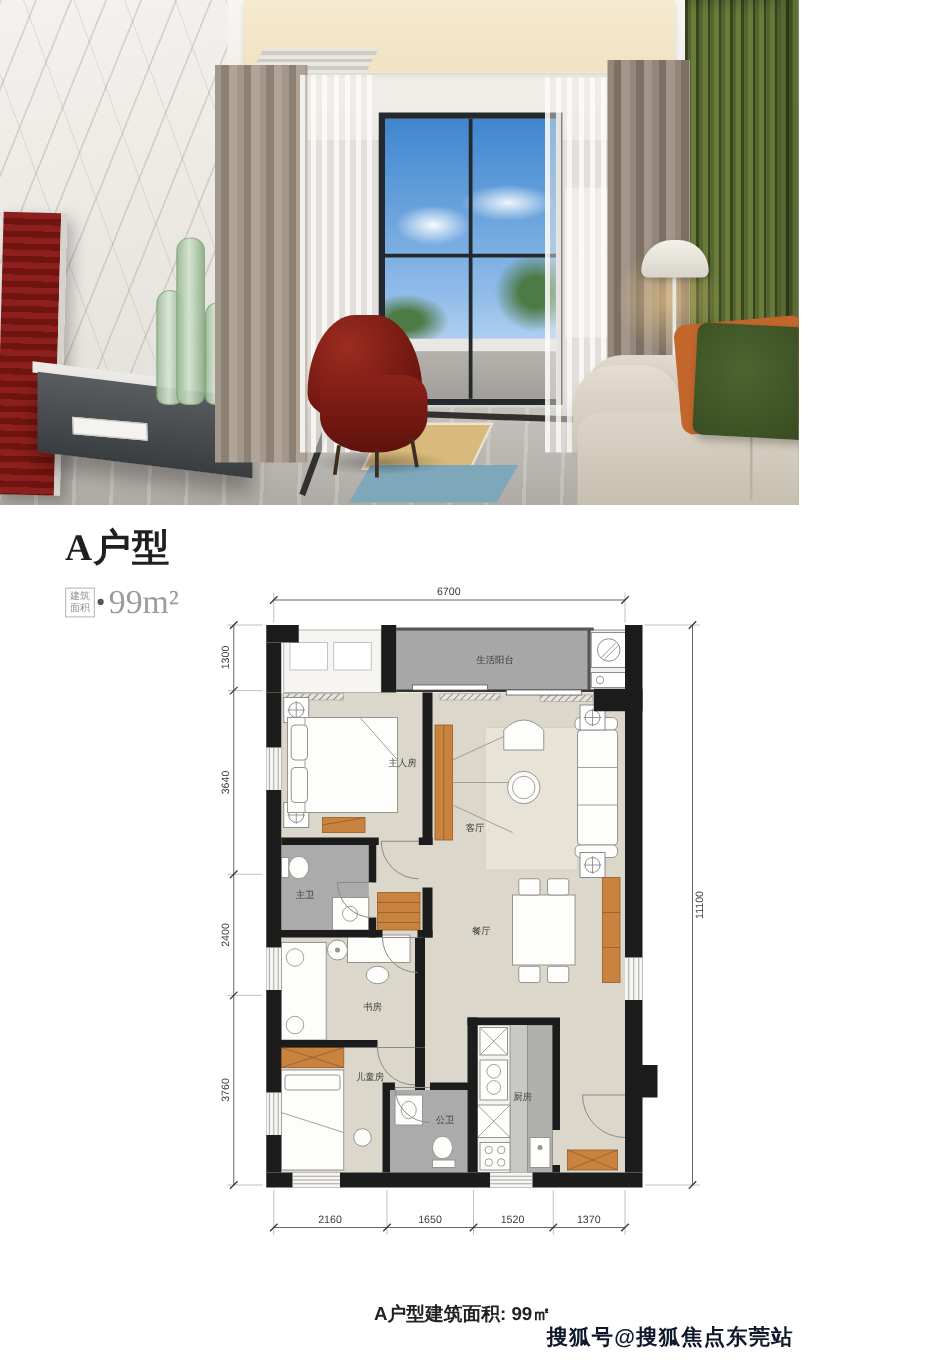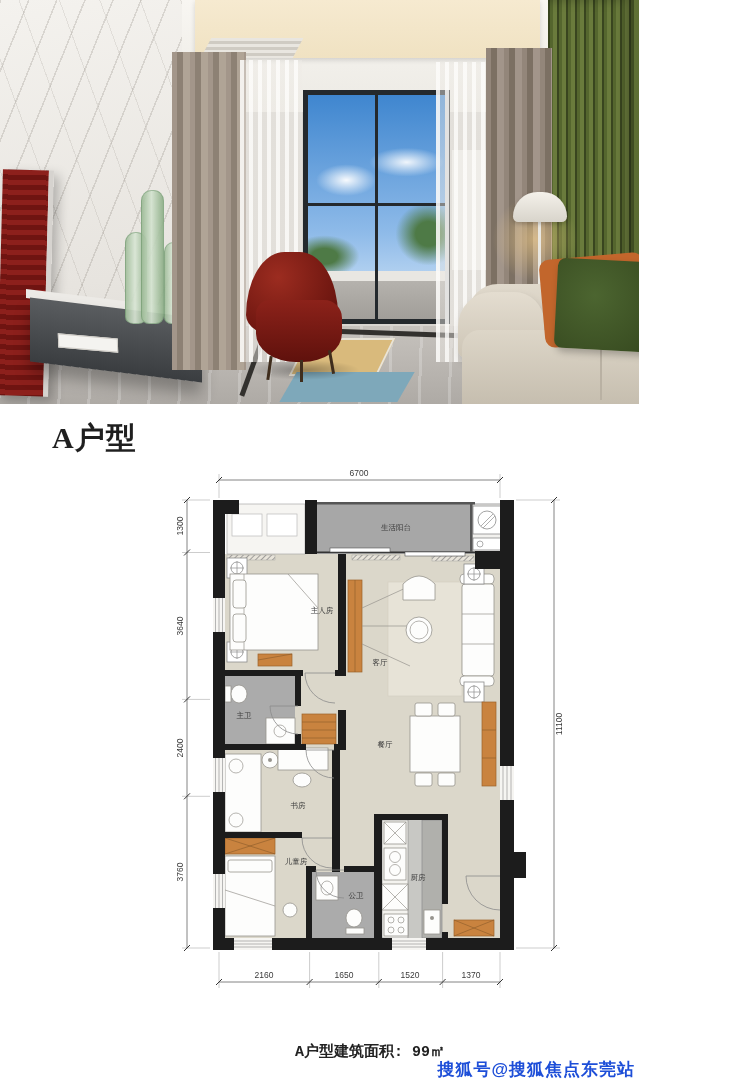--- a/index.html
+++ b/index.html
@@ -86,22 +86,22 @@
   .tick{stroke:#333;stroke-width:1;}
   .wall{fill:#1c1c1c;}
   .furn{fill:#fdfdfc;stroke:#97948e;stroke-width:.8;}
   .furnline{stroke:#97948e;stroke-width:.7;fill:none;}
   .wood{fill:#c9833f;stroke:#9c6228;stroke-width:.7;}
   .woodline{stroke:#8a5a2a;stroke-width:.6;}
   .door{stroke:#8b8b8b;stroke-width:.8;fill:none;}
   .winline{stroke:#999;stroke-width:.7;}
 
   
-  .caption{position:absolute;left:0;top:1042px;width:740px;text-align:center;font-size:15px;font-weight:bold;color:#222;font-family:Liberation Mono, monospace;}
-  .watermark{position:absolute;right:4px;top:1058px;font-size:17px;font-weight:bold;color:#1d4ed8;letter-spacing:1px;
+  .caption{position:absolute;left:0;top:1042px;width:740px;text-align:center;font-size:15px;font-weight:bold;color:#222;}
+  .watermark{position:absolute;right:4px;top:1058px;font-size:17px;font-weight:bold;color:#0f172a;letter-spacing:1px;
     text-shadow:-1px -1px 0 #fff,1px -1px 0 #fff,-1px 1px 0 #fff,2px 2px 0 #fff;margin-left:19px;}
 </style>
 </head>
 <body>
 
 <div class="page">
 
   <div class="photo">
     <div class="ph-ceiling"></div>
     <div class="ph-ceiling-recess"></div>
@@ -148,20 +148,28 @@
     <div class="ph-chair-shadow"></div>
     <div class="ph-chair-back"></div>
     <div class="ph-chair-seat"></div>
     <div class="ph-leg ph-leg1"></div>
     <div class="ph-leg ph-leg2"></div>
     <div class="ph-leg ph-leg3"></div>
   </div>
 
   <div class="title-block">
     <h1 class="plan-title">A户型</h1>
+    <div class="area-line">
+      <span class="area-badge">
+        <span>建筑</span>
+        <span>面积</span>
+      </span>
+      <span class="badge-dot"></span>
+      <span class="area-value">99m²</span>
+    </div>
   </div>
 
   <svg class="floorplan" viewBox="0 0 410 560">
     <defs>
       <pattern id="hatch" width="4" height="4" patternUnits="userSpaceOnUse" patternTransform="rotate(45)">
         <rect width="4" height="4" fill="#e8e4da"></rect>
         <line x1="0" y1="0" x2="0" y2="4" stroke="#777" stroke-width="1.3"></line>
       </pattern>
       <g id="fanSym">
         <rect x="0" y="0" width="20" height="20" fill="#fff" stroke="#8c8c8c" stroke-width=".8"></rect>

